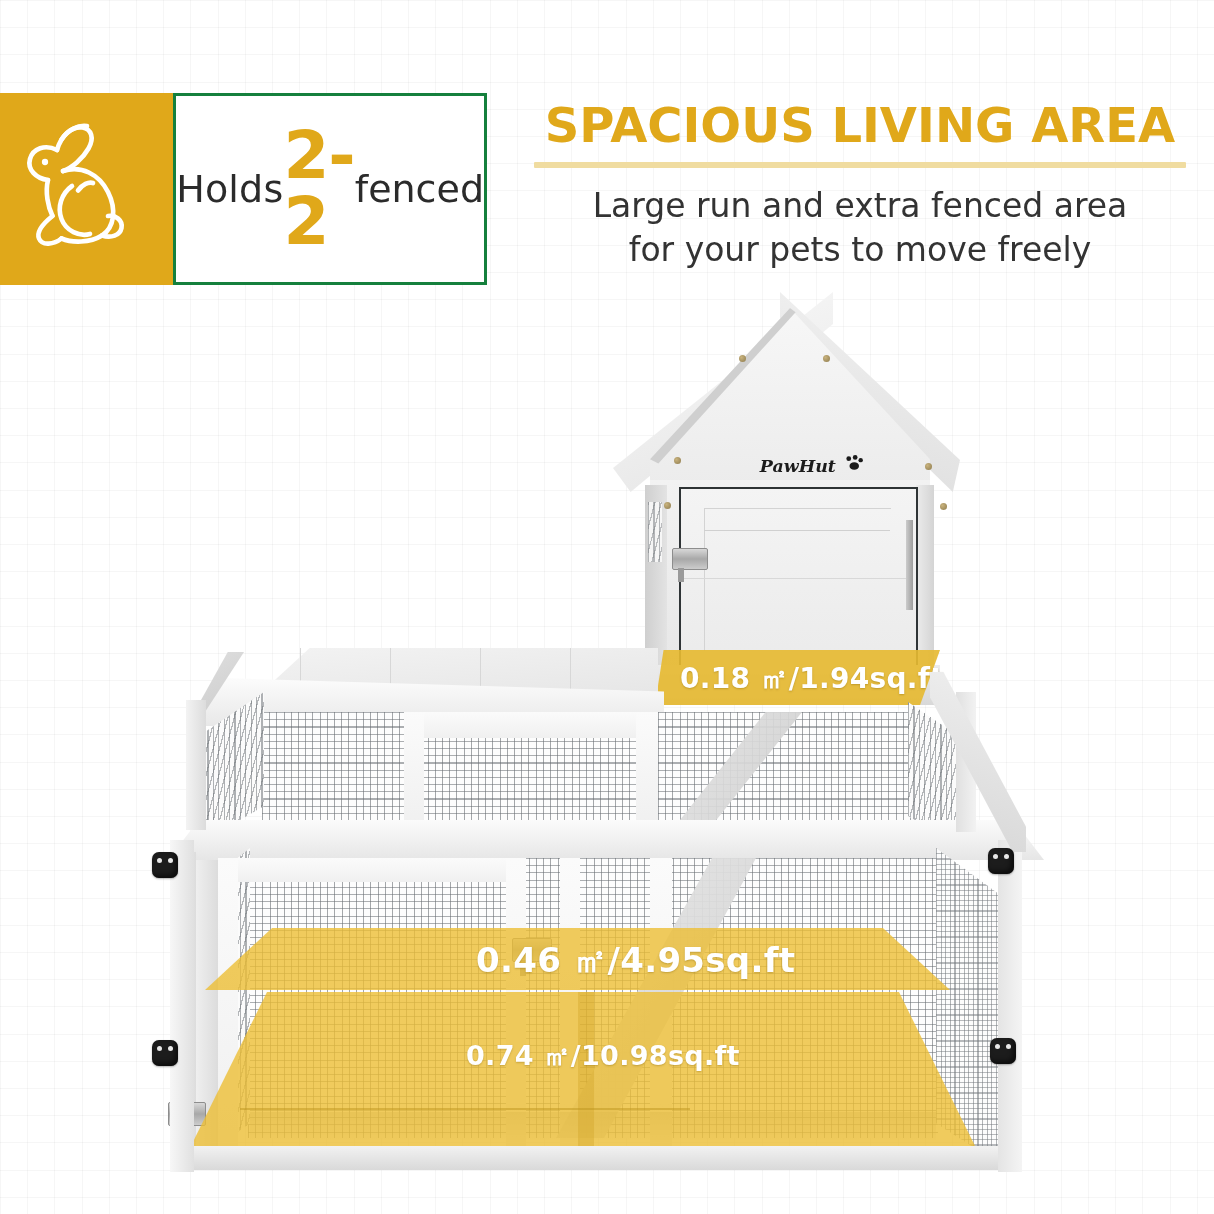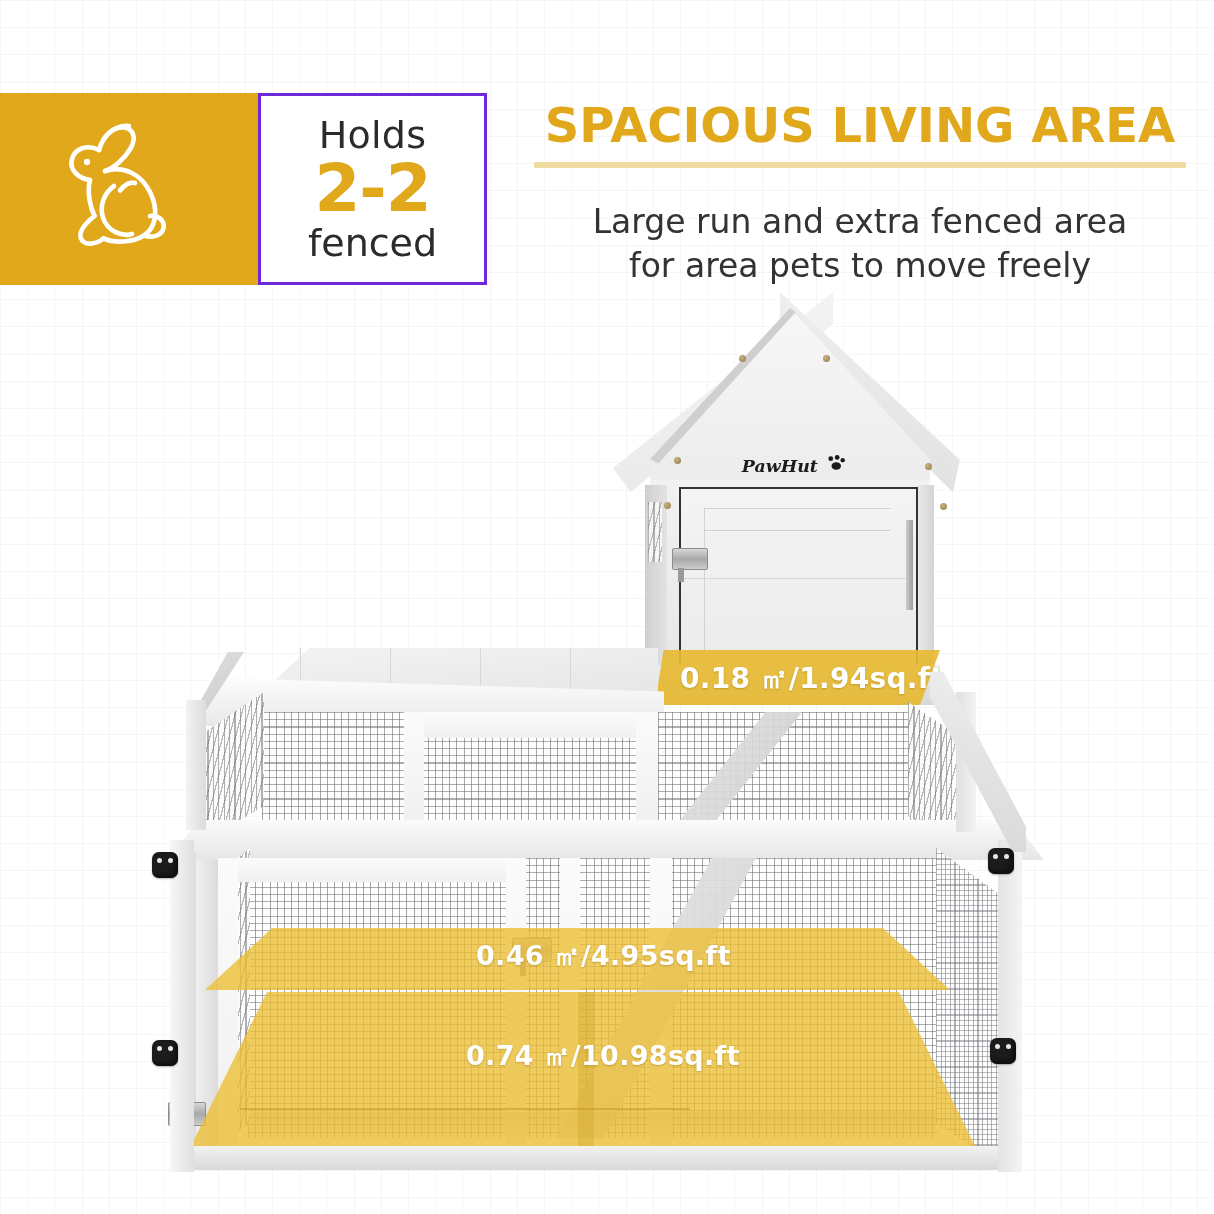--- a/index.html
+++ b/index.html
@@ -22,22 +22,22 @@
   
   #badge{
     position:absolute;left:0;top:93px;width:487px;height:192px;
     background:#E0A81A;display:flex;align-items:stretch;
   }
   #badge-icon-cell{
     width:258px;display:flex;align-items:center;justify-content:center;
   }
   #rabbit-icon{width:150px;height:150px;display:block;}
   #badge-text-cell{
-    flex:1;background:#ffffff;border:3px solid #6d28d9;
-    display:flex;flex-direction:column;align-items:center;justify-content:center;
+    flex:1;background:#ffffff;border:3px solid #15803d;
+    display:flex;flex-direction:row;align-items:center;justify-content:center;
     box-sizing:border-box;line-height:1;
   }
   .badge-holds{
     font-size:38px;color:#2b2b2b;font-weight:400;letter-spacing:.2px;
     font-family:"DejaVu Sans", sans-serif;
   }
   .badge-count{
     font-size:66px;color:#E0A81A;font-weight:bold;letter-spacing:-1px;
     margin:2px 0 2px 0;
   }
@@ -50,21 +50,21 @@
     position:absolute;left:520px;top:100px;width:680px;text-align:center;
   }
   #heading-title{
     font-size:48px;font-weight:bold;color:#E0A81A;letter-spacing:0px;
     line-height:1.05;white-space:nowrap;
   }
   #heading-rule{
     height:6px;background:#F0DCA0;margin:12px 14px 0 14px;border-radius:1px;
   }
   #heading-sub{
-    margin-top:32px;font-size:33px;color:#333333;line-height:1.32;font-weight:400;
+    margin-top:16px;font-size:33px;color:#333333;line-height:1.32;font-weight:400;
   }
 
   
   #product{
     position:absolute;left:0;top:280px;width:1214px;height:900px;
   }
   .pc{position:absolute;}
 
   
   .wood{background:linear-gradient(180deg,#f5f5f5 0%,#e9e9e9 60%,#dedede 100%);}
@@ -152,21 +152,21 @@
       <div class="badge-count">2-2</div>
       <div class="badge-unit">fenced</div>
     </div>
   </div>
 
   <div id="heading-block">
     <div id="heading-title">SPACIOUS LIVING AREA</div>
     <div id="heading-rule"></div>
     <div id="heading-sub">
       <div>Large run and extra fenced area</div>
-      <div>for area pets to move freely</div>
+      <div>for your pets to move freely</div>
     </div>
   </div>
 
   <div id="product">
 
     <div class="pc wood-l" style="left:613px;top:12px;width:220px;height:200px;
       clip-path:polygon(100% 0%, 100% 16%, 8% 100%, 0% 88%);
       background:linear-gradient(160deg,#fafafa,#e4e4e4);"></div>
 
     <div class="pc" style="left:780px;top:12px;width:180px;height:200px;
@@ -188,21 +188,21 @@
     <div class="pc wood" style="left:650px;top:200px;width:280px;height:210px;
       background:linear-gradient(180deg,#f2f2f2,#e6e6e6);"></div>
 
     <div class="pc" style="left:645px;top:205px;width:22px;height:202px;
       background:linear-gradient(90deg,#cfcfcf,#e3e3e3);"></div>
     <div class="pc mesh-side" style="left:648px;top:222px;width:14px;height:60px;opacity:.85;"></div>
 
     <div class="pc" style="left:916px;top:205px;width:18px;height:205px;
       background:linear-gradient(90deg,#ececec,#d4d4d4);"></div>
 
-    <div class="pc" style="left:740px;top:172px;width:110px;height:28px;">
+    <div class="pc" style="left:758px;top:172px;width:110px;height:28px;">
       <svg viewBox="0 0 120 30" style="width:100%;height:100%;">
         <text x="2" y="22" font-family="DejaVu Serif, serif" font-size="19" font-style="italic" font-weight="bold" fill="#1b1b1b">PawHut</text>
         <circle cx="99" cy="7" r="2.6" fill="#1b1b1b"></circle>
         <circle cx="106" cy="5.6" r="2.6" fill="#1b1b1b"></circle>
         <circle cx="112" cy="8.6" r="2.4" fill="#1b1b1b"></circle>
         <ellipse cx="105" cy="15" rx="5.2" ry="4.2" fill="#1b1b1b"></ellipse>
       </svg>
     </div>
 
     <div class="pc" style="left:679px;top:207px;width:235px;height:178px;
@@ -290,21 +290,21 @@
 
     <div class="pc" style="left:556px;top:578px;width:200px;height:280px;
       clip-path:polygon(78% 0%, 100% 0%, 24% 100%, 0% 100%);
       background:linear-gradient(125deg,#e8e8e8,#cfcfcf);opacity:.94;"></div>
 
     <div class="pc" style="left:250px;top:832px;width:686px;height:28px;
       background:linear-gradient(180deg,rgba(150,150,150,.35),rgba(200,200,200,.12));"></div>
 
     <div class="pc hl" style="left:205px;top:648px;width:745px;height:62px;
       clip-path:polygon(9% 0%, 91% 0%, 100% 100%, 0% 100%);"></div>
-    <div class="arealabel" style="left:476px;top:658px;font-size:27px;">0.46 ㎡/4.95sq.ft</div>
+    <div class="arealabel" style="left:476px;top:658px;font-size:34px;">0.46 ㎡/4.95sq.ft</div>
 
     <div class="pc hl" style="left:188px;top:712px;width:790px;height:160px;
       clip-path:polygon(10% 0%, 90% 0%, 100% 100%, 0% 100%);"></div>
     <div class="pc" style="left:578px;top:712px;width:16px;height:160px;
       background:rgba(205,160,35,.35);"></div>
     <div class="pc" style="left:240px;top:828px;width:450px;height:2px;background:rgba(190,150,30,.5);"></div>
     <div class="arealabel" style="left:466px;top:758px;font-size:27px;">0.74 ㎡/10.98sq.ft</div>
 
     <div class="pc" style="left:178px;top:866px;width:838px;height:24px;
       clip-path:polygon(1% 0%, 99% 0%, 100% 100%, 0% 100%);

